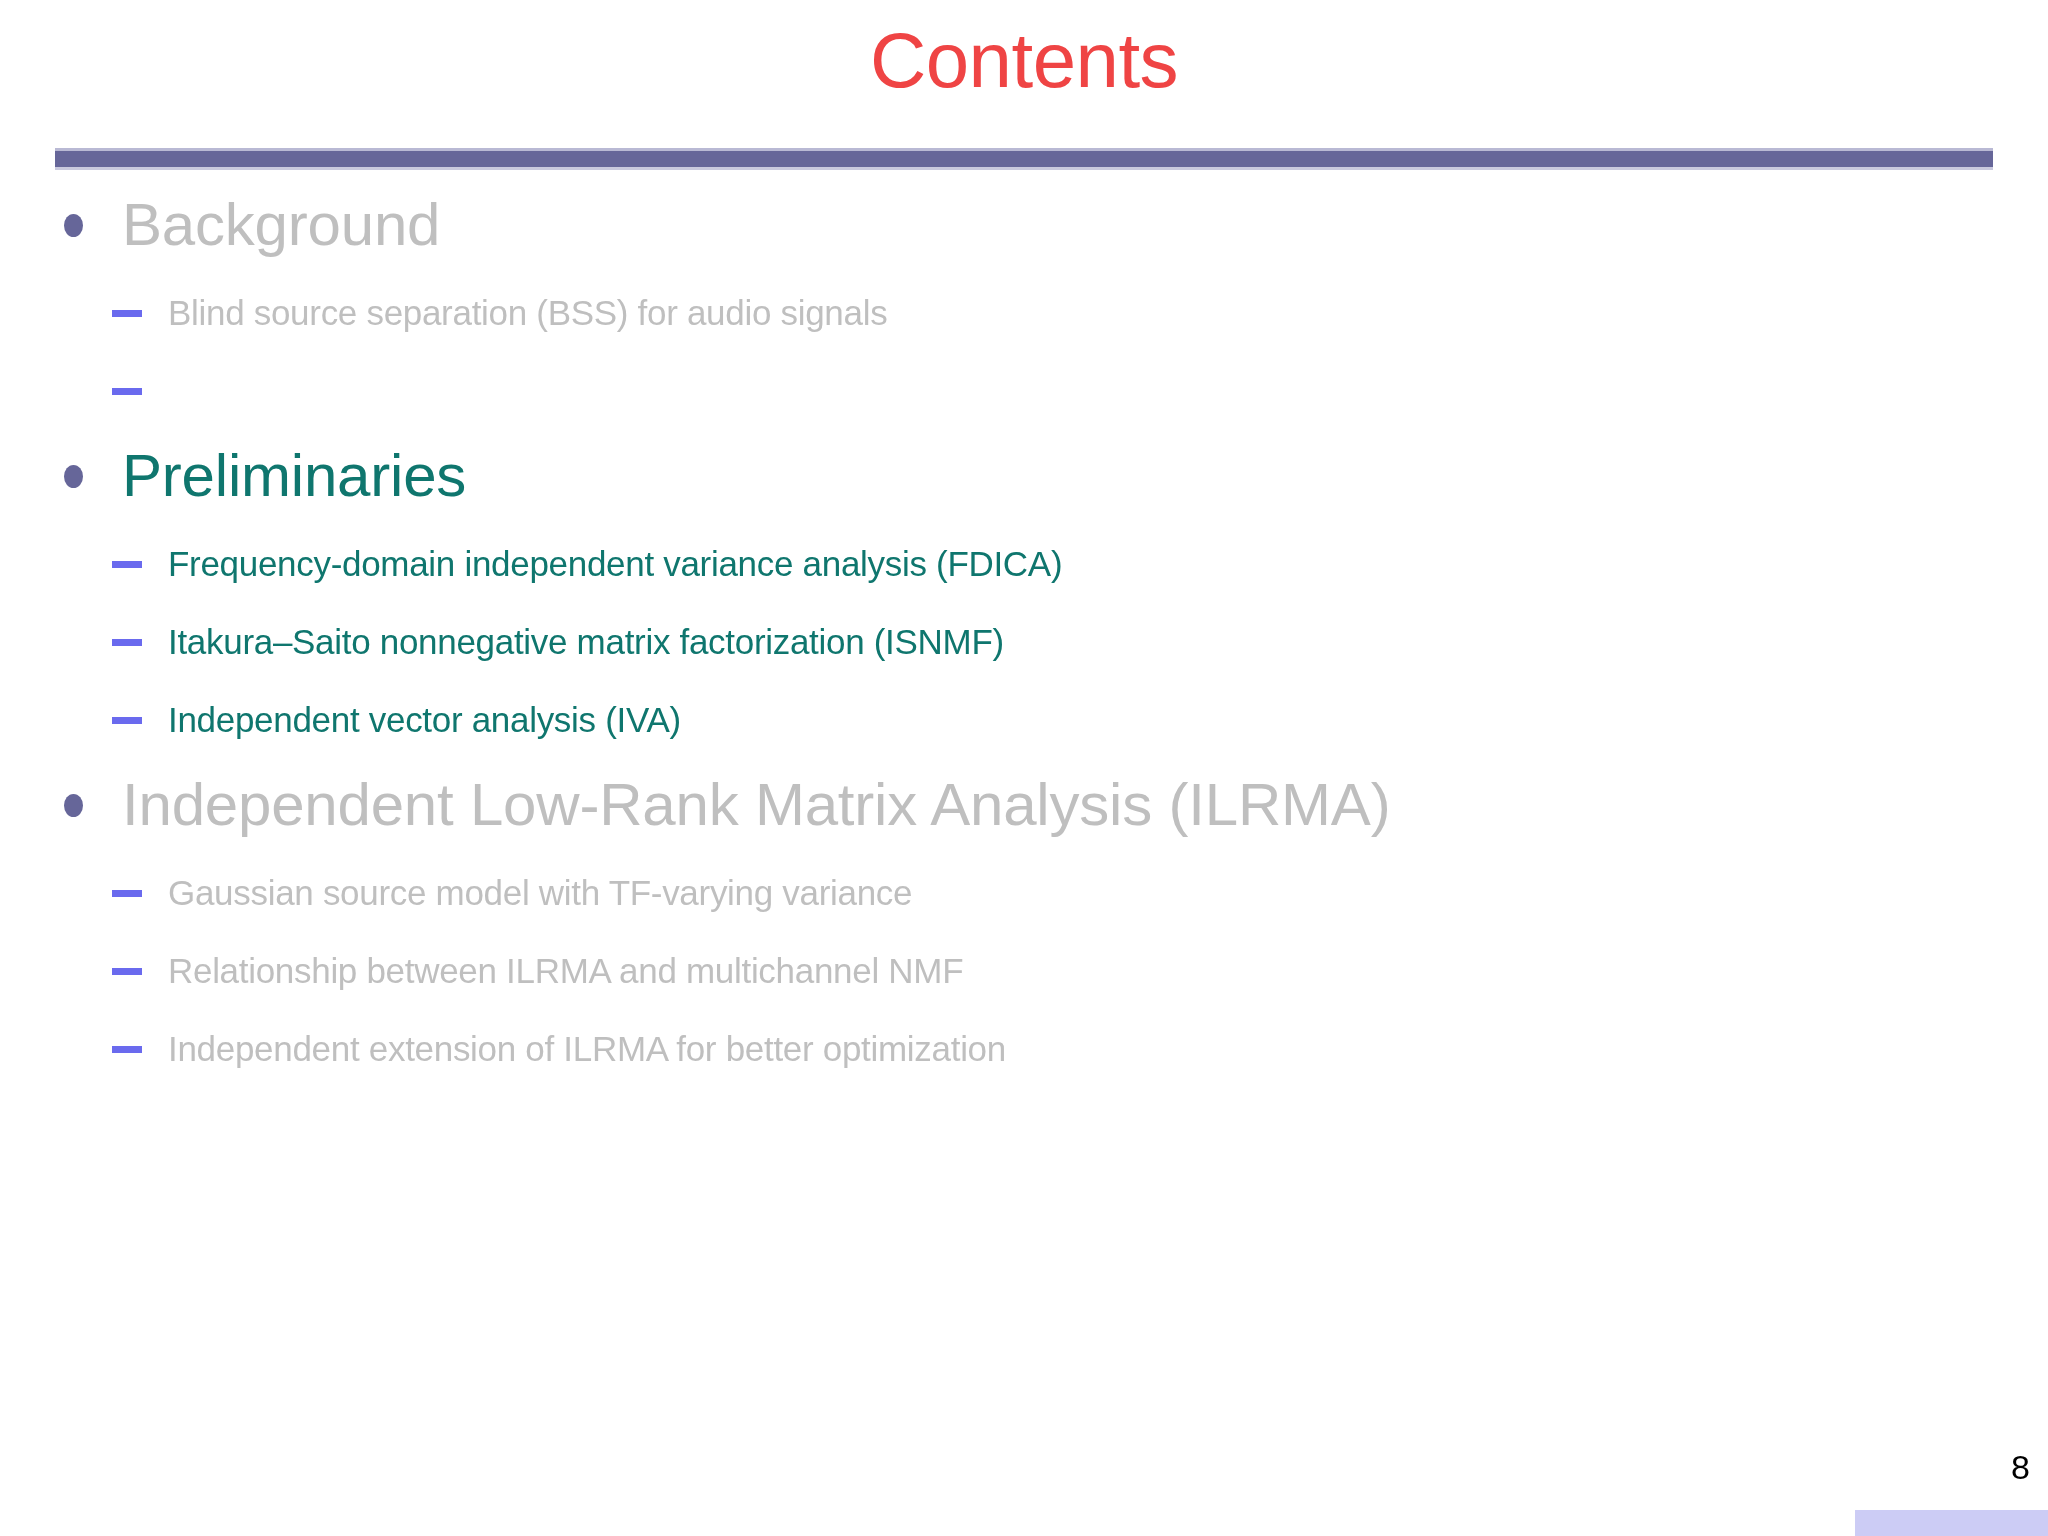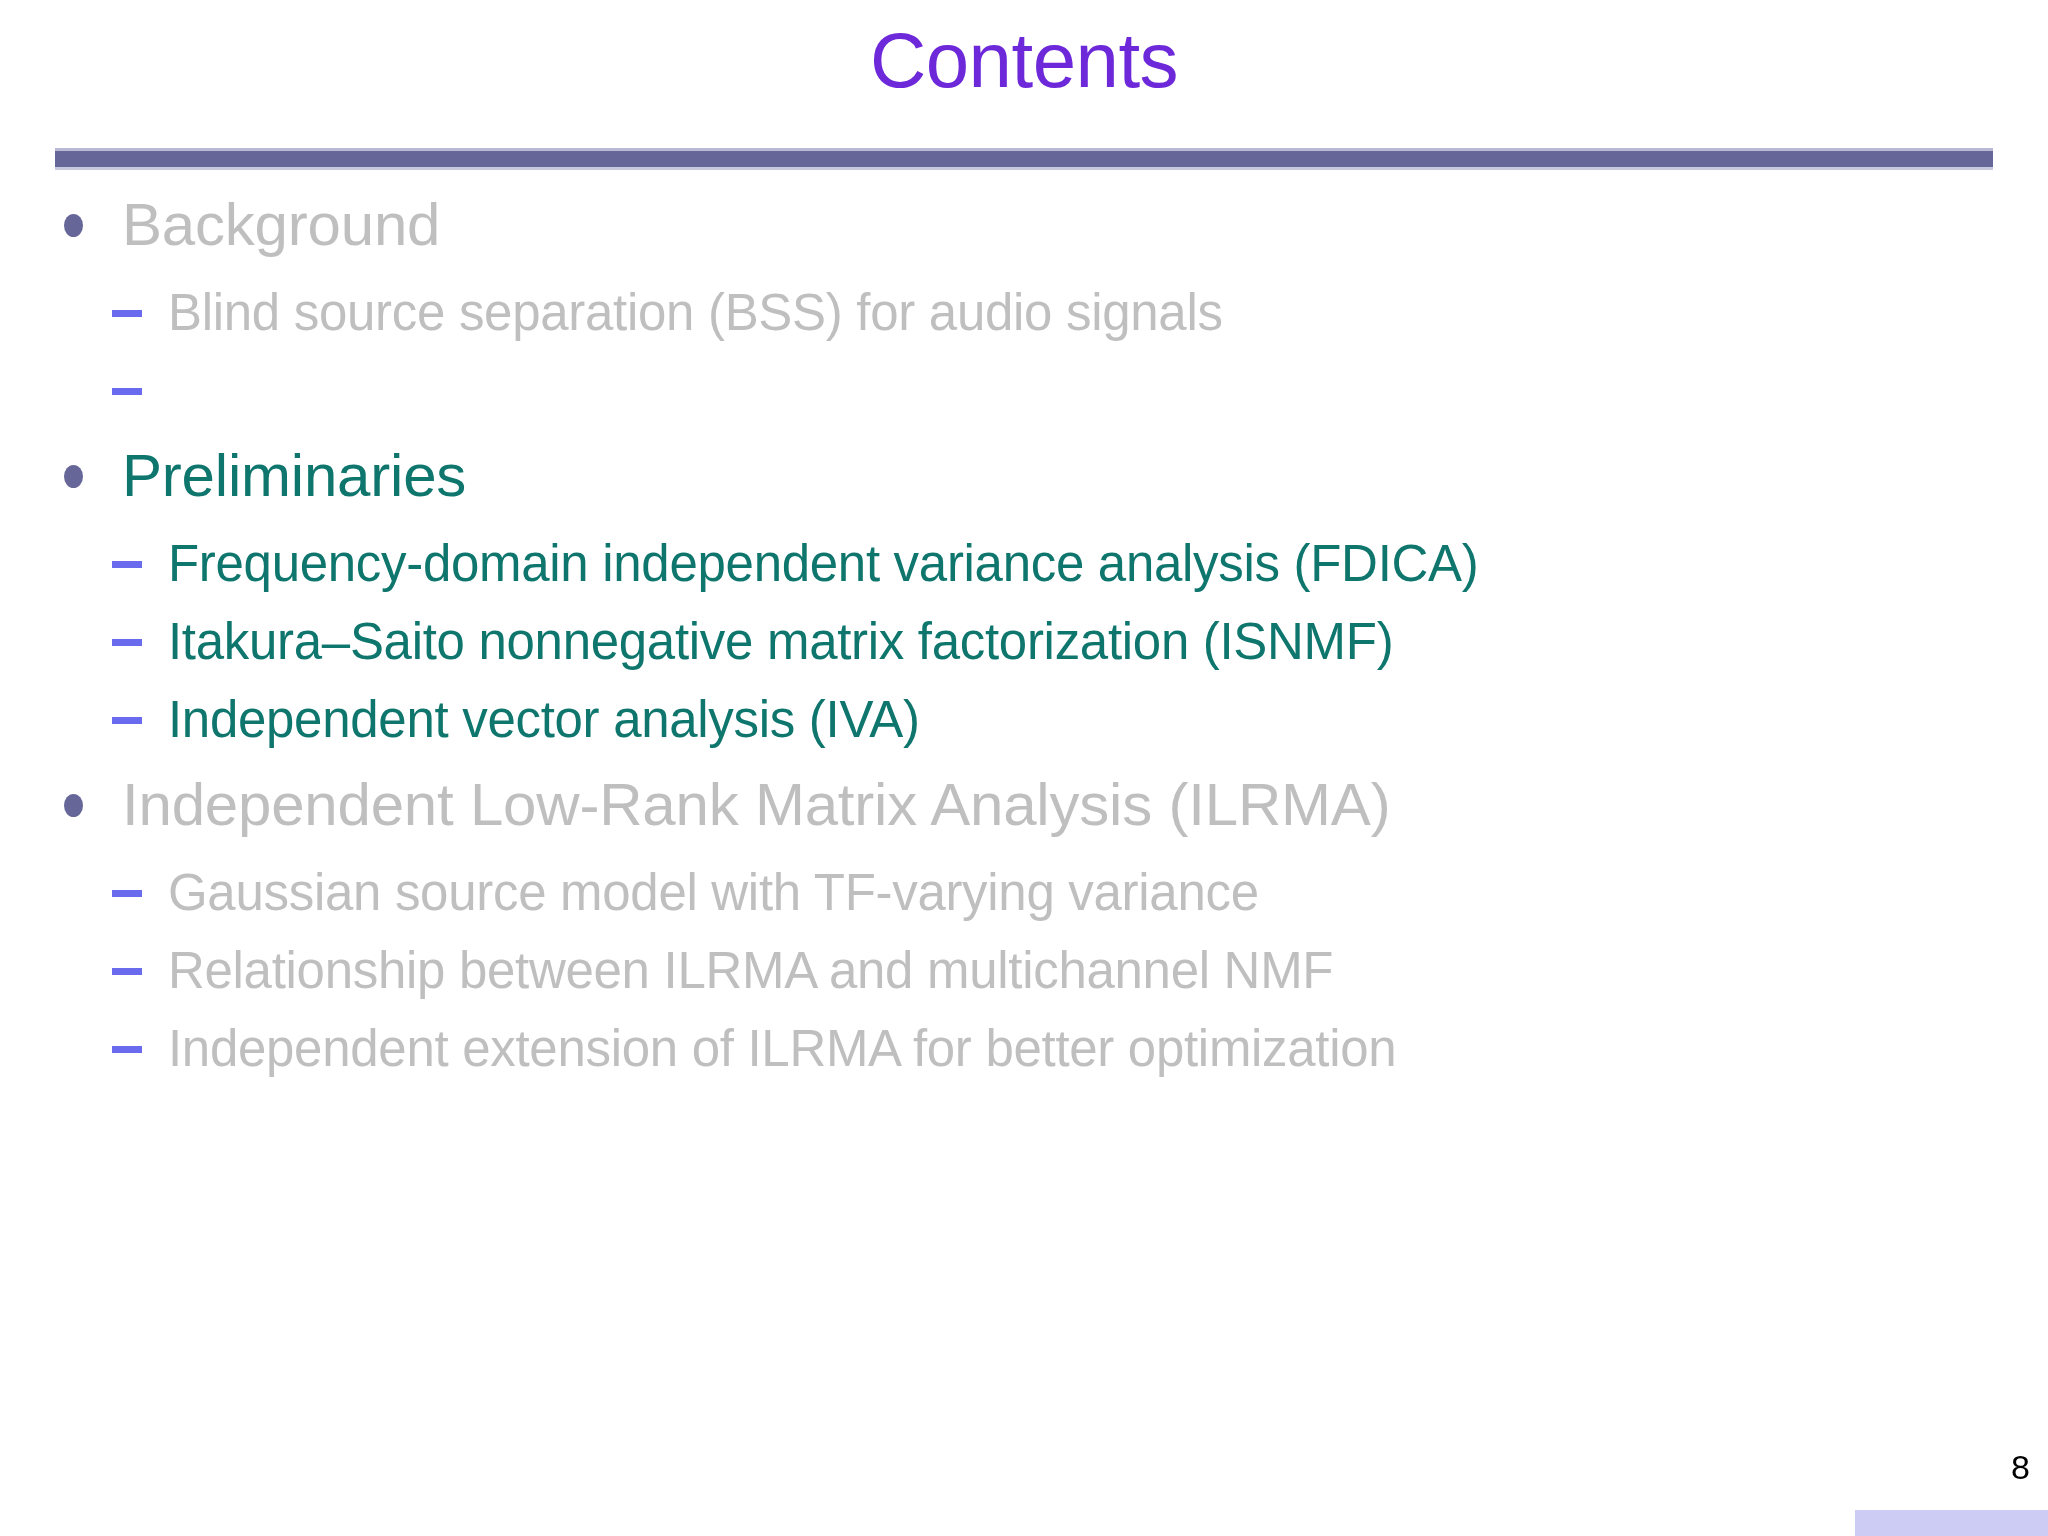--- a/index.html
+++ b/index.html
@@ -18,21 +18,21 @@
 
   
   .slide-title {
     position: absolute;
     left: 0;
     top: 18px;
     width: 2048px;
     text-align: center;
     font-size: 78px;
     line-height: 1.08;
-    color: #6d28d9;
+    color: #ef4444;
     letter-spacing: -0.5px;
     font-weight: normal;
     white-space: nowrap;
   }
 
   
   .title-rule {
     position: absolute;
     left: 55px;
     top: 148px;
@@ -114,21 +114,21 @@
     align-items: center;
     height: 72px;
   }
   .level2 .dash {
     display: block;
     width: 30px;
     height: 7px;
     background: #6a6aee;
   }
   .level2 .text {
-    font-size: 51px;
+    font-size: 35px;
     line-height: 72px;
     white-space: nowrap;
     letter-spacing: -0.3px;
   }
 
   
   .active   { color: #0f766e; }
   .inactive { color: #bfbfbf; }
 
   

